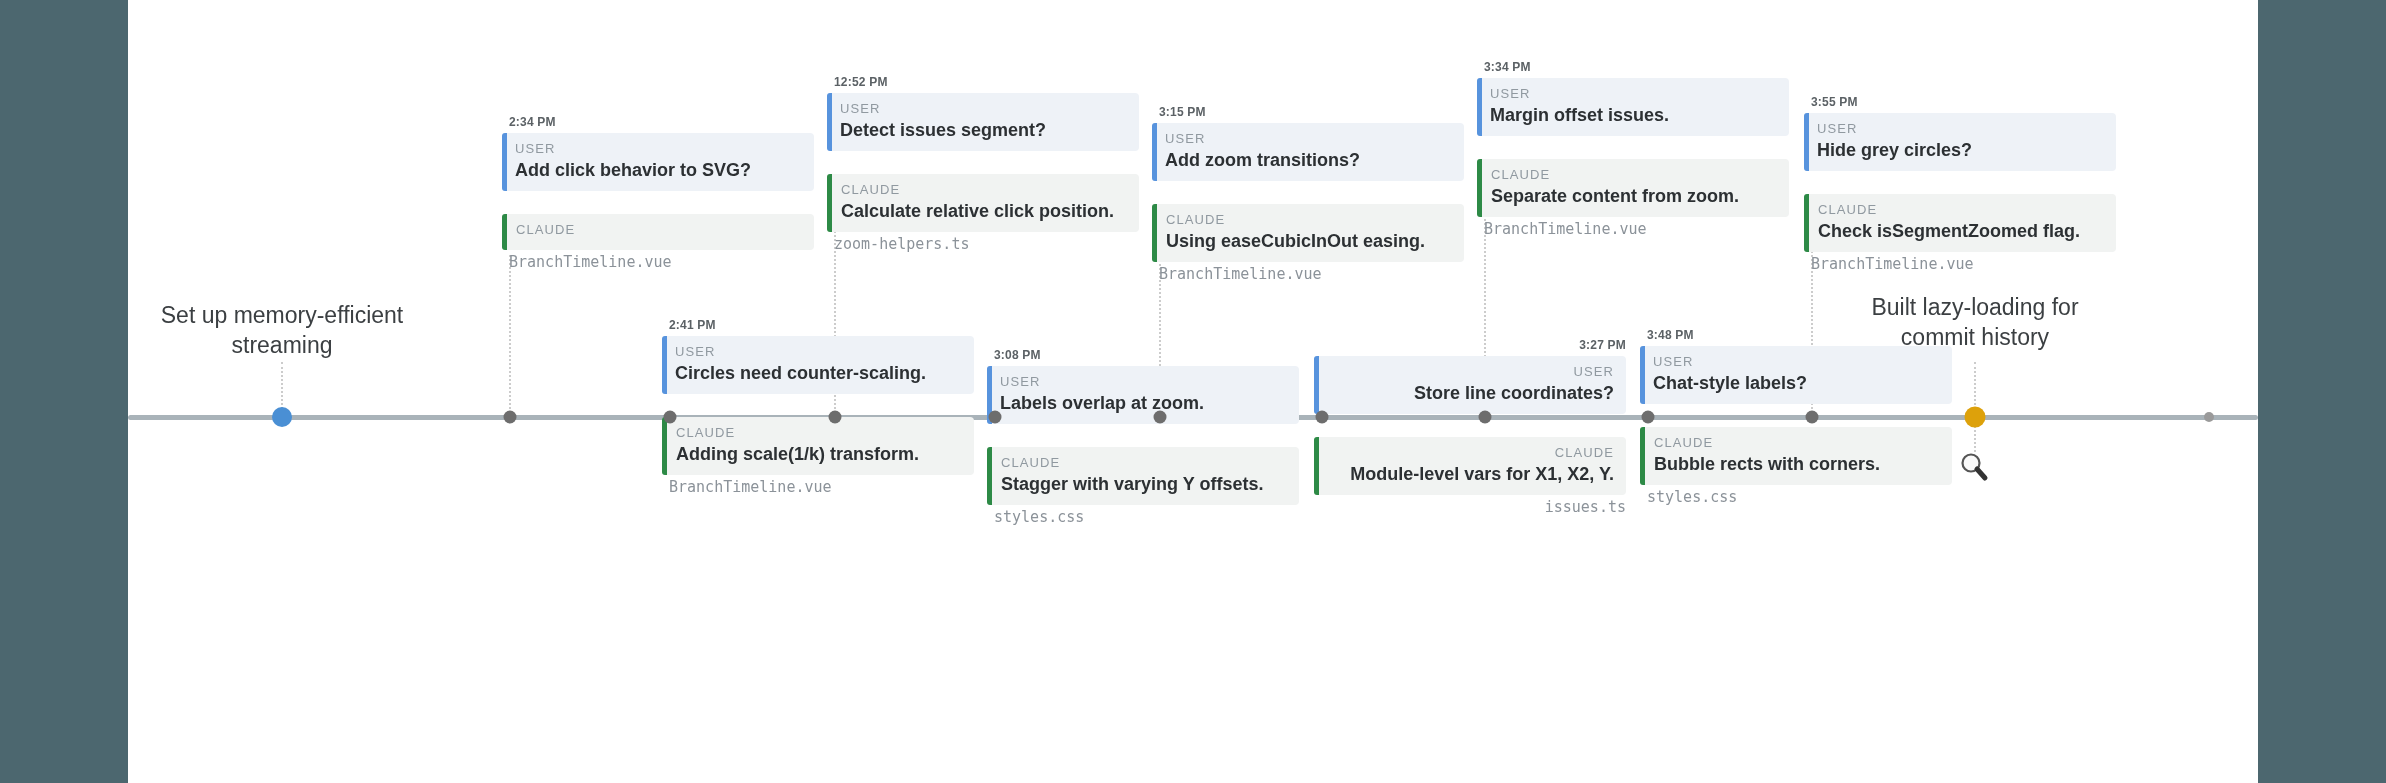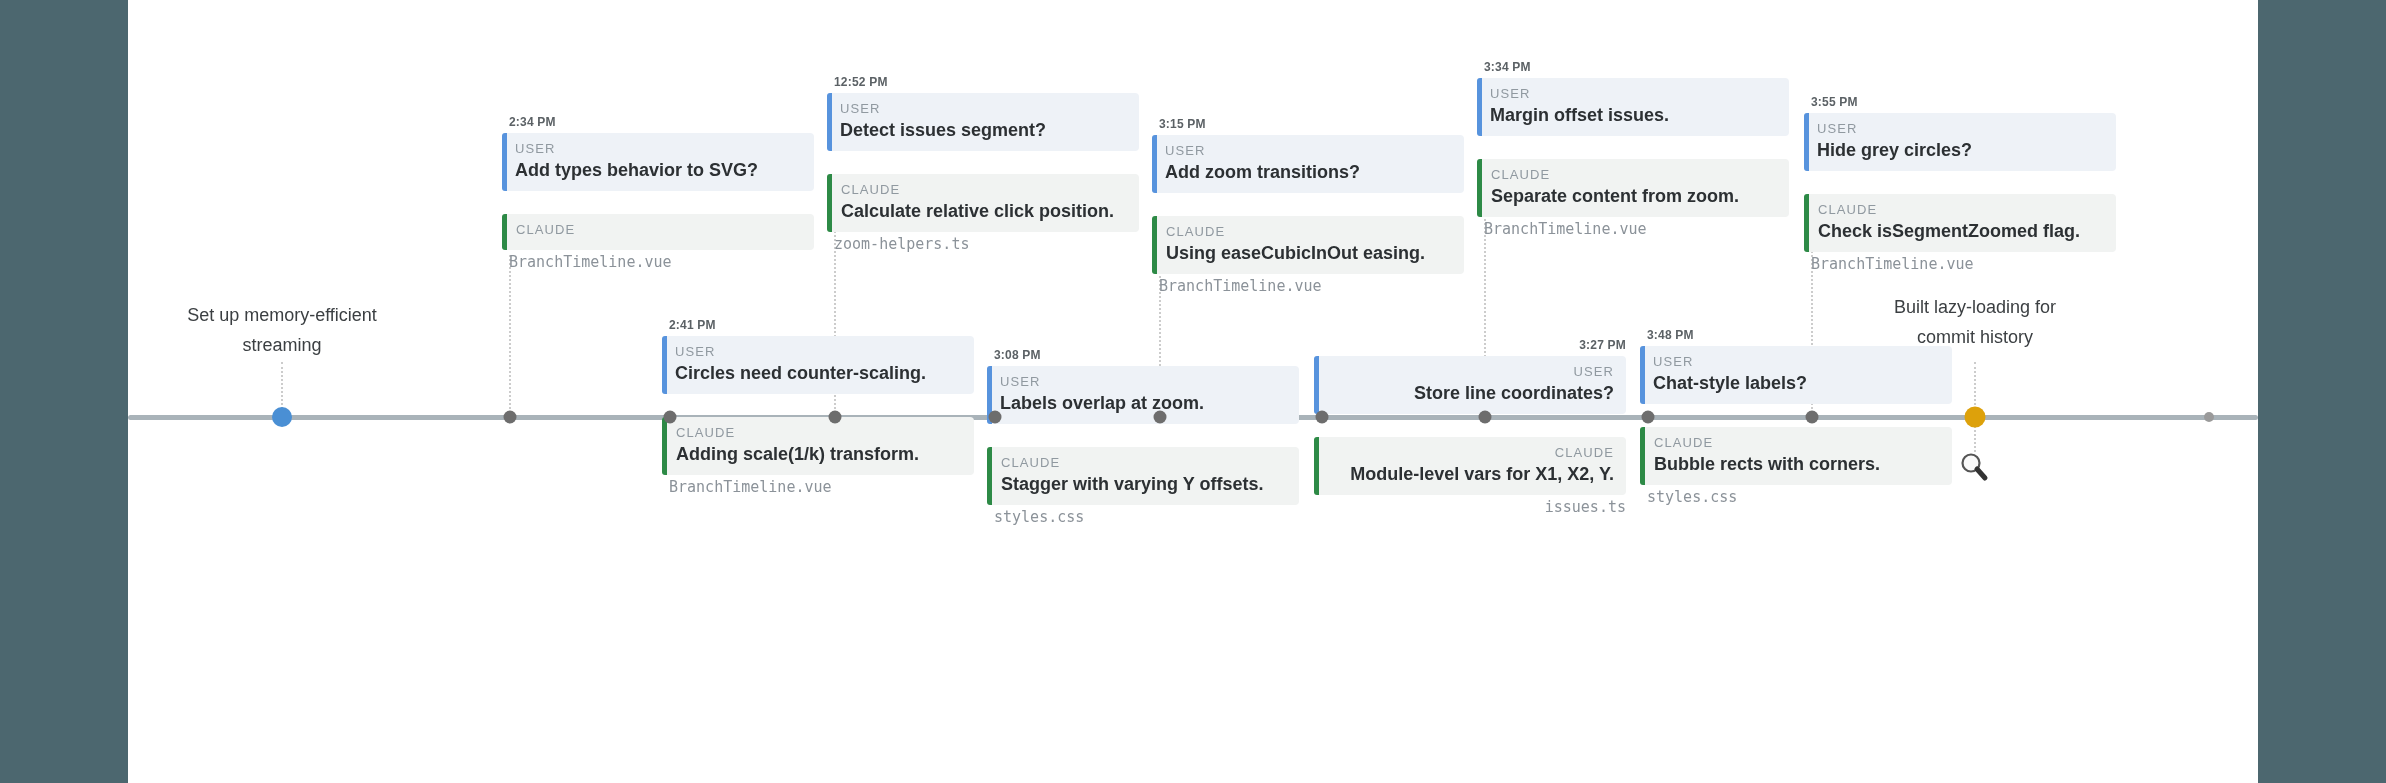--- a/index.html
+++ b/index.html
@@ -74,21 +74,21 @@
     width: 0;
     border-left: 2px dotted #cccccc;
     transform: translateX(-1px);
   }
 
   
   .milestone {
     position: absolute;
     transform: translateX(-50%);
     text-align: center;
-    font-size: 18px;
+    font-size: 23px;
     line-height: 30px;
     color: #3b3f42;
     white-space: pre-line;
   }
 
   
   .group {
     position: absolute;
     width: 312px;
   }
@@ -172,21 +172,21 @@
         <div class="connector" style="left: 1684px; top: 235px; height: 182px;"></div>
         <div class="connector" style="left: 154px; top: 362px; height: 55px;"></div>
         <div class="connector" style="left: 1847px; top: 362px; height: 55px;"></div>
         <div class="connector" style="left: 1847px; top: 417px; height: 35px;"></div>
       </div>
     <div id="layer-groups">
         <div class="group" style="left: 374px; top: 115px;">
           <div class="time">2:34 PM</div>
           <div class="bubble user">
             <div class="role">USER</div>
-            <div class="msg">Add types behavior to SVG?</div>
+            <div class="msg">Add click behavior to SVG?</div>
           </div>
           <div class="bubble claude">
             <div class="role">CLAUDE</div>
           </div>
           <div class="file">BranchTimeline.vue</div>
         </div>
         <div class="group" style="left: 534px; top: 318px;">
           <div class="time">2:41 PM</div>
           <div class="bubble user">
             <div class="role">USER</div>
@@ -215,21 +215,21 @@
           <div class="bubble user">
             <div class="role">USER</div>
             <div class="msg">Labels overlap at zoom.</div>
           </div>
           <div class="bubble claude">
             <div class="role">CLAUDE</div>
             <div class="msg">Stagger with varying Y offsets.</div>
           </div>
           <div class="file">styles.css</div>
         </div>
-        <div class="group" style="left: 1024px; top: 117px;">
+        <div class="group" style="left: 1024px; top: 105px;">
           <div class="time">3:15 PM</div>
           <div class="bubble user">
             <div class="role">USER</div>
             <div class="msg">Add zoom transitions?</div>
           </div>
           <div class="bubble claude">
             <div class="role">CLAUDE</div>
             <div class="msg">Using easeCubicInOut easing.</div>
           </div>
           <div class="file">BranchTimeline.vue</div>

